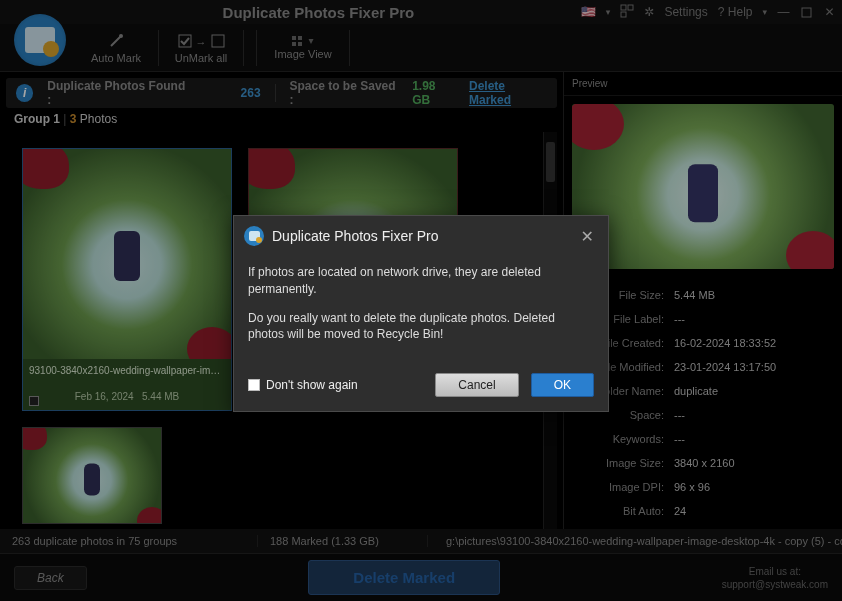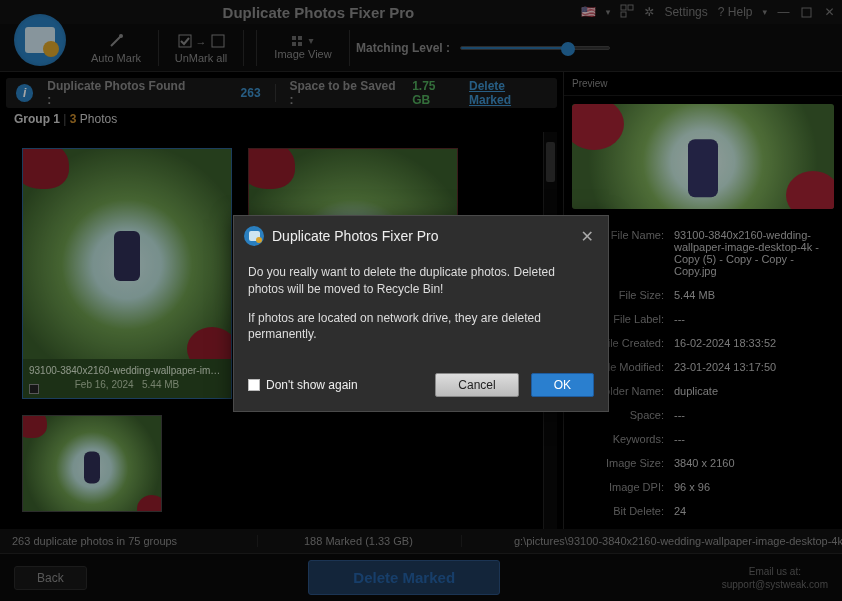--- a/index.html
+++ b/index.html
@@ -66,41 +66,41 @@
   .thumb.small { width: 140px; border: 1px solid #444;}
   .thumb-img { height: 210px; background: #222; position: relative; overflow: hidden; }
   .thumb.small .thumb-img { height: 95px; }
   .thumb-img .scene { position:absolute;inset:0;background: radial-gradient(circle at 50% 55%, #cfe9e8 0%, #b7dcd7 22%, #6b9a4d 42%, #3a5e2c 78%);}
   .thumb-img .rose-l { position:absolute;left:-10px;top:-8px;width:56px;height:48px;background:#8f1c2a;border-radius:50% 50% 40% 50%;}
   .thumb-img .rose-r { position:absolute;right:-6px;bottom:-12px;width:50px;height:44px;background:#8f1c2a;border-radius:50%;}
   .thumb-img .couple { position:absolute;left:50%;top:44%;transform:translate(-50%,-20%);width:26px;height:50px;background:#2f2f55;border-radius:6px;}
   .thumb-caption { background: #2b4a22; padding: 6px 6px 8px; position: relative; text-align: center; }
   .thumb.red-border .thumb-caption { background: #4a2222; }
   .cap-name { color: #d8e6cf; font-size: 10px; white-space: nowrap; overflow: hidden; text-overflow: ellipsis; }
-  .cap-meta { color: #b4c7a7; font-size: 10px; margin-top: 3px; }
+  .cap-meta { color: #b4c7a7; font-size: 10px; margin-top: 15px; }
   .thumb.red-border .cap-meta { color: #c79a9a; }
   .cap-check { position: absolute; left: 6px; bottom: 4px; width: 10px; height: 10px; border: 1px solid #888; background: #222; }
   .thumb.red-border .cap-check { background: #a33; }
   
   
   .preview-hdr { padding: 6px 8px; color: #888; font-size: 10px; border-bottom: 1px solid #1a1a1a; }
   .preview-img { margin: 8px; height: 168px; border-radius: 3px; overflow: hidden; position: relative; background: #111; }
   .meta-table { padding: 6px 10px; font-size: 11px; }
   .meta-row { display: flex; padding: 6px 0; }
   .meta-k { width: 90px; text-align: right; color: #888; }
   .meta-v { flex: 1; padding-left: 10px; color: #bbb; word-break: break-word; }
   
   
-  .footer { height: 24px; background: #111; display: flex; align-items: center; font-size: 11px; color: #888; gap: 34px; }
+  .footer { height: 24px; background: #111; display: flex; align-items: center; font-size: 11px; color: #888; }
   .footer .cell { padding: 0 12px; border-right: 1px solid #222; }
   .footer .file-icon { width: 10px; height: 12px; background: #555; margin-right: 6px; display: inline-block;}
   
   
   .bottombar { height: 48px; background: #0a0a0a; border-top: 1px solid #222; display: flex; align-items: center; padding: 0 14px; }
-  .back-btn { padding: 4px 22px; background: #181818; color: #888; border: 1px solid #2a2a2a; border-radius: 3px; font-size: 12px; cursor: pointer;}
+  .back-btn { padding: 4px 22px; background: #181818; color: #888; border: 1px solid #2a2a2a; border-radius: 3px; font-size: 12px; cursor: pointer; font-style: italic;}
   .delete-btn { margin: 0 auto; padding: 8px 44px; background: #1e3a5a; color: #2460a3; font-weight: 700; font-size: 15px; border: 1px solid #2a5080; border-radius: 3px; cursor: pointer; }
   .email { text-align: center; color: #666; font-size: 10px; line-height: 1.3; }
   
   
   .overlay { position: absolute; inset: 0; background: rgba(0,0,0,0.35); z-index: 10; }
   
   
   .dialog { position: absolute; top: 215px; left: 233px; width: 376px; background: #2e2e2e; border: 1px solid #4a4a4a; z-index: 20; color: #ddd; box-shadow: 0 4px 20px rgba(0,0,0,0.6); }
   .dlg-title { display: flex; align-items: center; gap: 8px; padding: 10px 10px 6px; }
   .dlg-logo { width: 20px; height: 20px; border-radius: 50%; background: #2a7fbf; display: flex; align-items: center; justify-content: center; }
@@ -181,37 +181,31 @@
           <span></span>
           <span></span>
           <span></span>
           <span></span>
         </span>
       <span class="iv-caret">▾</span>
     </div>
     <span>Image View</span>
   </div>
   <div class="tool-sep"></div>
-  <div class="matching">
-    <span>Matching Level :</span>
-    <div class="slider">
-        <div class="slider-handle"></div>
-      </div>
-  </div>
 </div>
 
 <div class="main">
   <div class="left">
     <div class="infobar">
       <span class="info-i">i</span>
       <span class="k">Duplicate Photos Found :</span>
       <span class="v-blue">263</span>
       <span class="divider"></span>
       <span class="k">Space to be Saved :</span>
-      <span class="v-green">1.75 GB</span>
+      <span class="v-green">1.98 GB</span>
       <span class="delete-marked-link">Delete Marked</span>
     </div>
     <div class="group-hdr">
       <span class="g1">Group 1</span>
       <span class="gsep"> | </span>
       <span class="gcount">3</span>
       <span class="gword"> <span>Photos</span></span>
     </div>
     <div class="thumb-area">
       <div class="thumb-grid">
@@ -261,24 +255,20 @@
   <div class="right">
     <div class="preview-hdr">Preview</div>
     <div class="preview-img">
       <div class="scene" style="position:absolute;inset:0;background: radial-gradient(circle at 50% 55%, #dff2ed 0%, #c3e4da 22%, #79a856 42%, #3f6530 80%);"></div>
       <div class="rose-l" style="position:absolute;left:-8px;top:-6px;width:60px;height:52px;background:#a32234;border-radius:50%;"></div>
       <div class="rose-r" style="position:absolute;right:-6px;bottom:-10px;width:54px;height:48px;background:#a32234;border-radius:50%;"></div>
       <div class="couple" style="position:absolute;left:50%;top:42%;transform:translate(-50%,-15%);width:30px;height:58px;background:#353566;border-radius:7px;"></div>
     </div>
     <div class="meta-table" id="meta-table">
         <div class="meta-row">
-          <div class="meta-k">File Name:</div>
-          <div class="meta-v">93100-3840x2160-wedding-wallpaper-image-desktop-4k - Copy (5) - Copy - Copy - Copy.jpg</div>
-        </div>
-        <div class="meta-row">
           <div class="meta-k">File Size:</div>
           <div class="meta-v">5.44 MB</div>
         </div>
         <div class="meta-row">
           <div class="meta-k">File Label:</div>
           <div class="meta-v">---</div>
         </div>
         <div class="meta-row">
           <div class="meta-k">File Created:</div>
           <div class="meta-v">16-02-2024 18:33:52</div>
@@ -301,21 +291,21 @@
         </div>
         <div class="meta-row">
           <div class="meta-k">Image Size:</div>
           <div class="meta-v">3840 x 2160</div>
         </div>
         <div class="meta-row">
           <div class="meta-k">Image DPI:</div>
           <div class="meta-v">96 x 96</div>
         </div>
         <div class="meta-row">
-          <div class="meta-k">Bit Delete:</div>
+          <div class="meta-k">Bit Auto:</div>
           <div class="meta-v">24</div>
         </div>
       </div>
   </div>
 </div>
 
 <div class="footer">
   <div class="cell" style="width:258px;">263 duplicate photos in 75 groups</div>
   <div class="cell" style="width:170px;">188 Marked (1.33 GB)</div>
   <div class="cell" style="flex:1;border:none;display:flex;align-items:center;overflow:hidden;white-space:nowrap;">
@@ -336,22 +326,22 @@
 <div class="overlay"></div>
 <div class="dialog">
   <div class="dlg-title">
     <div class="dlg-logo">
         <div class="dlg-logo-inner"></div>
       </div>
     <div class="dlg-title-text">Duplicate Photos Fixer Pro</div>
     <div class="dlg-close">✕</div>
   </div>
   <div class="dlg-body">
+    <p>If photos are located on network drive, they are deleted permanently.</p>
     <p>Do you really want to delete the duplicate photos. Deleted photos will be moved to Recycle Bin!</p>
-    <p>If photos are located on network drive, they are deleted permanently.</p>
   </div>
   <div class="dlg-foot">
     <label class="dlg-checklabel">
       <span class="dlg-checkbox"></span>
       <span>Don't show again</span>
     </label>
     <button class="dlg-btn dlg-cancel">Cancel</button>
     <button class="dlg-btn dlg-ok">OK</button>
   </div>
 </div>

